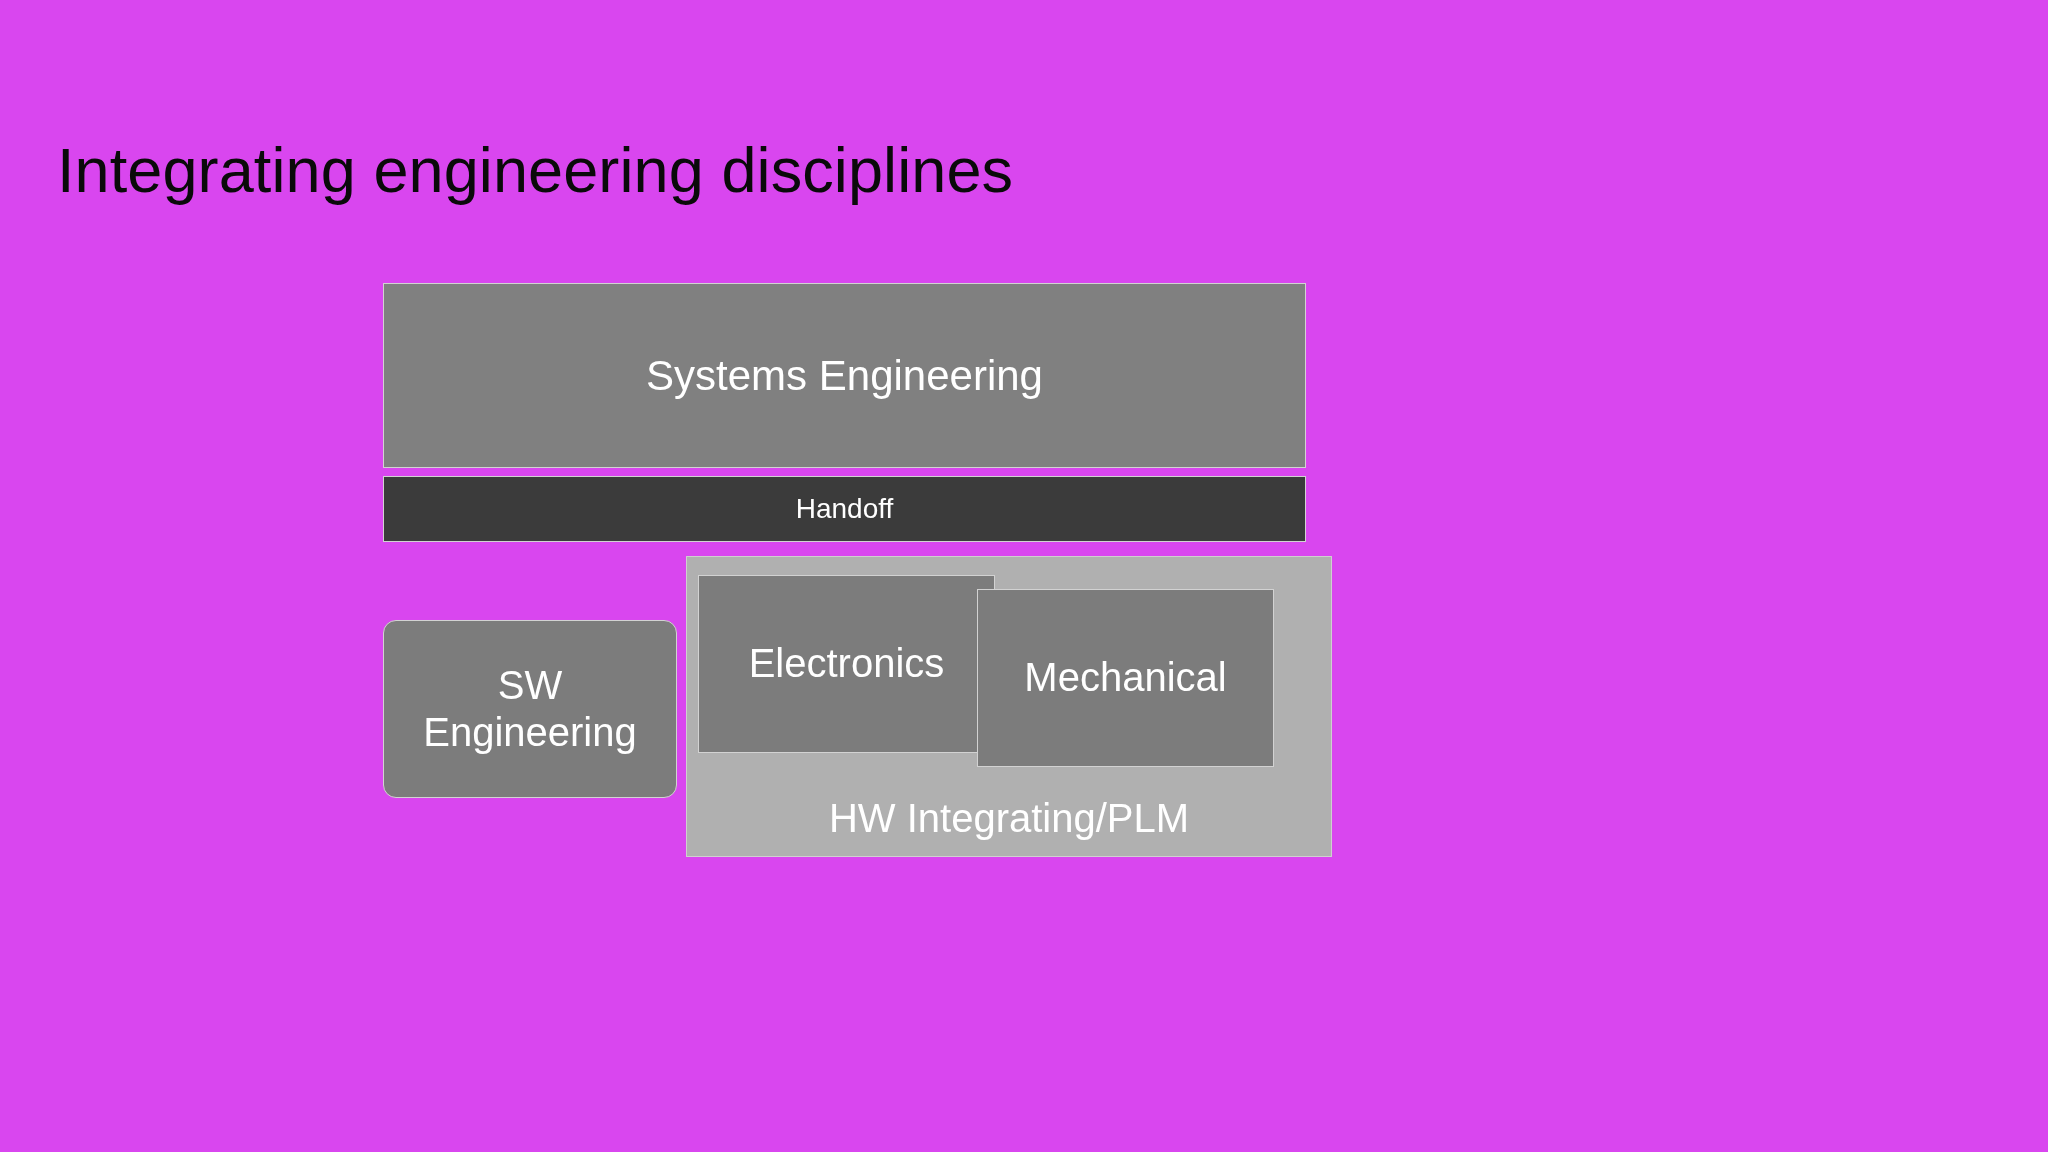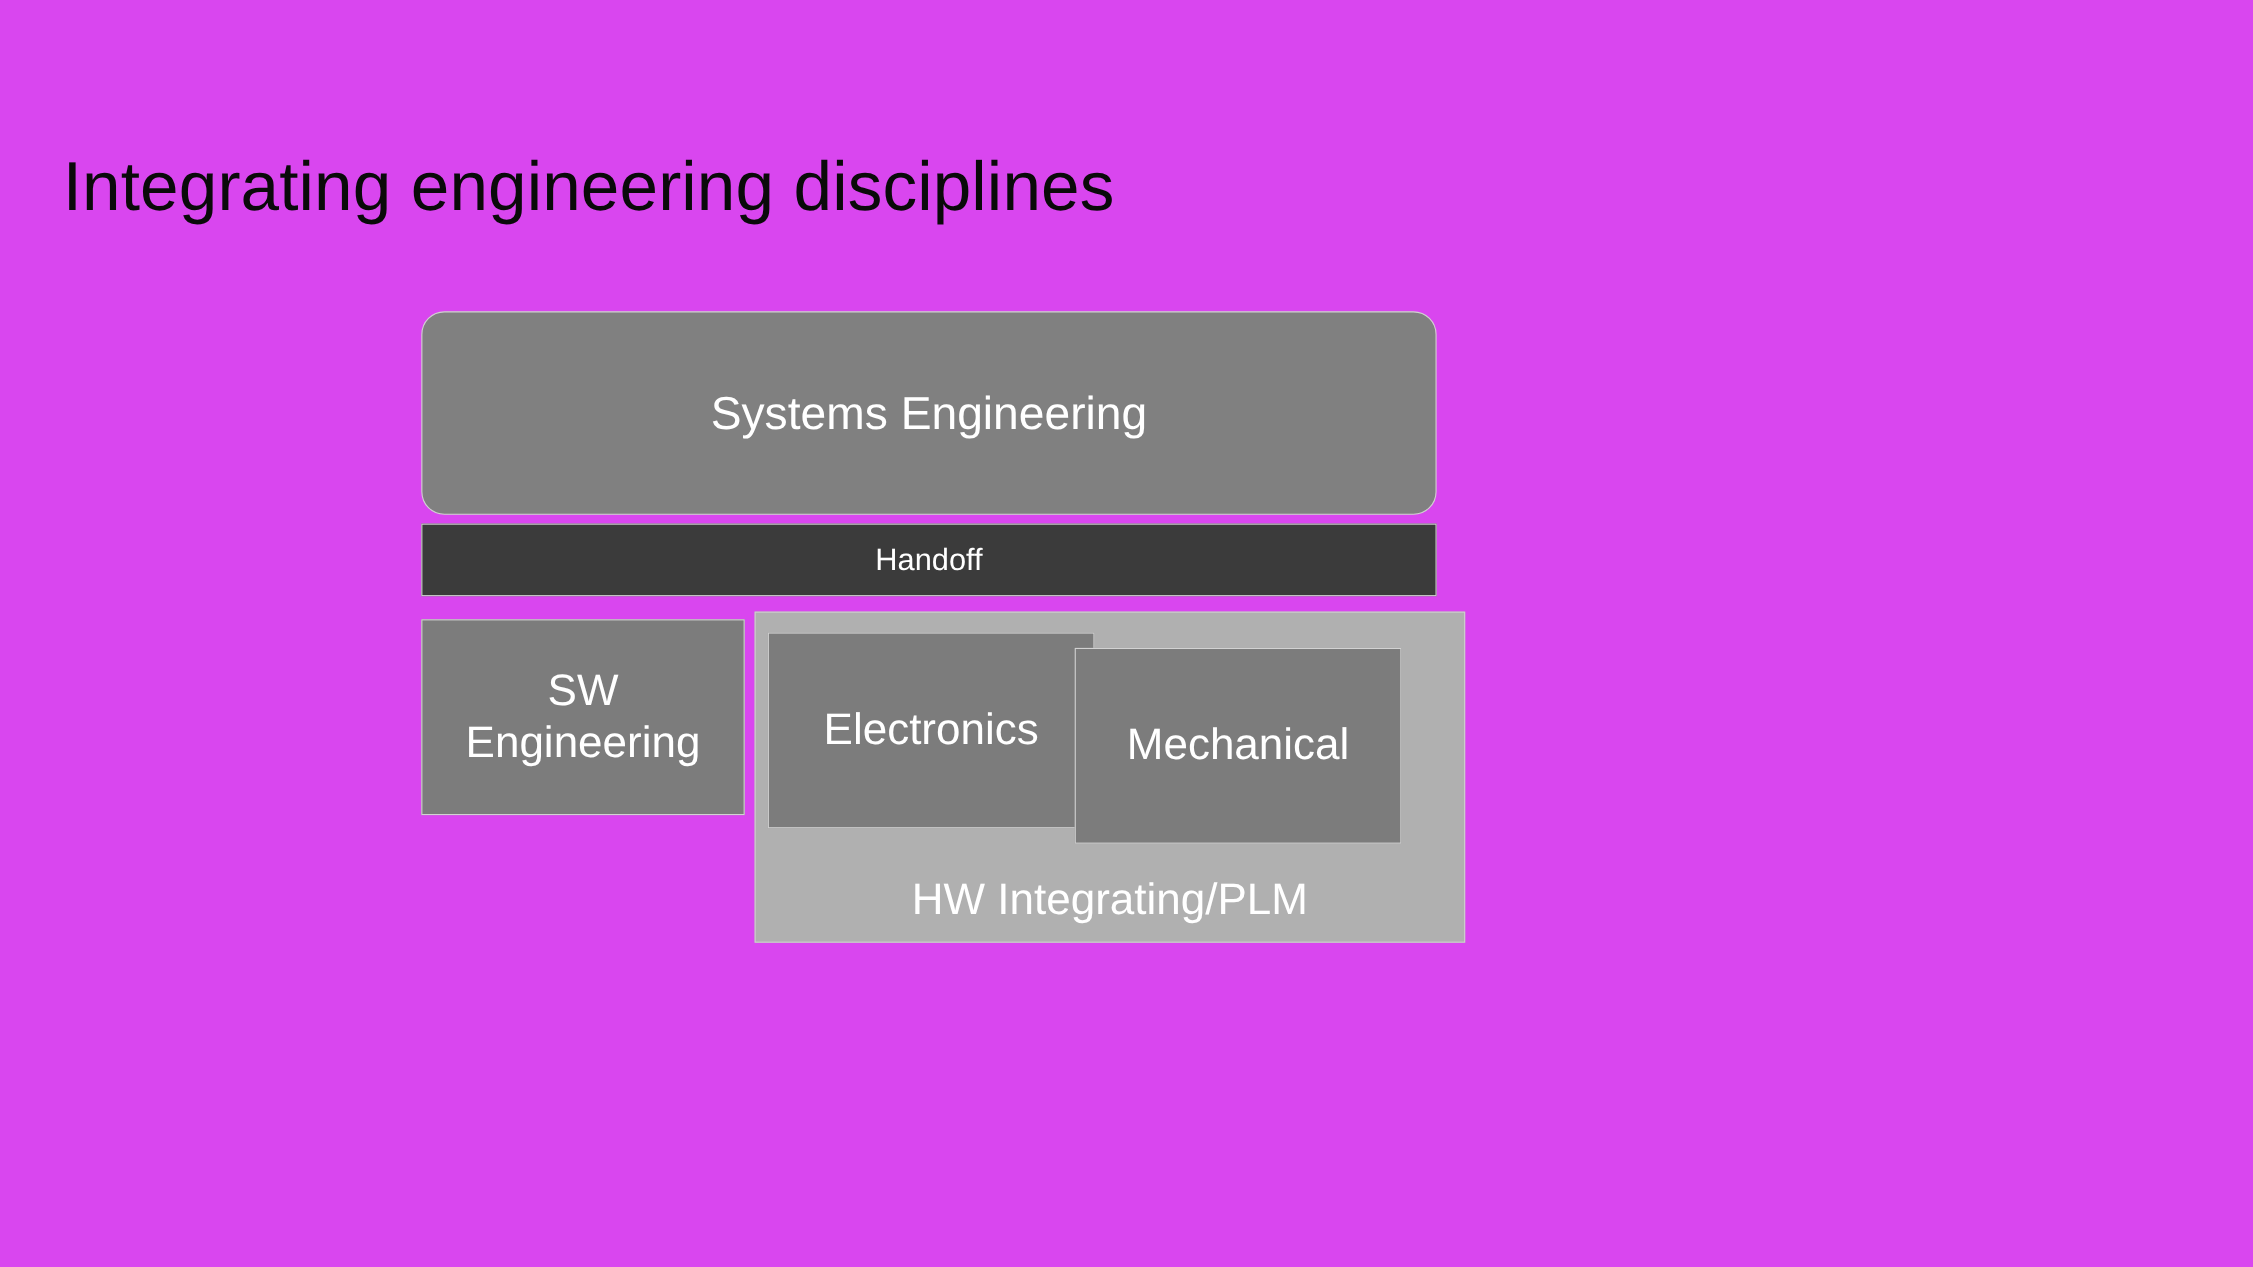--- a/index.html
+++ b/index.html
@@ -55,40 +55,40 @@
   }
 
   
   #systems-engineering {
     left: 383px;
     top: 283px;
     width: 923px;
     height: 185px;
     background: #808080;
     font-size: 42px;
-    border-radius: 21px;
   }
 
   #handoff {
     left: 383px;
     top: 476px;
     width: 923px;
     height: 66px;
     background: #3b3b3b;
     font-size: 28px;
   }
 
   #sw-engineering {
     left: 383px;
-    top: 563px;
+    top: 620px;
     width: 294px;
     height: 178px;
     background: #7c7c7c;
     font-size: 40px;
     z-index: 3;
+    border-radius: 13px;
   }
 
   
   #hw-disciplines {
     left: 686px;
     top: 556px;
     width: 646px;
     height: 301px;
     background: #b0b0b0;
     border: 1px solid #cfcfcf;

